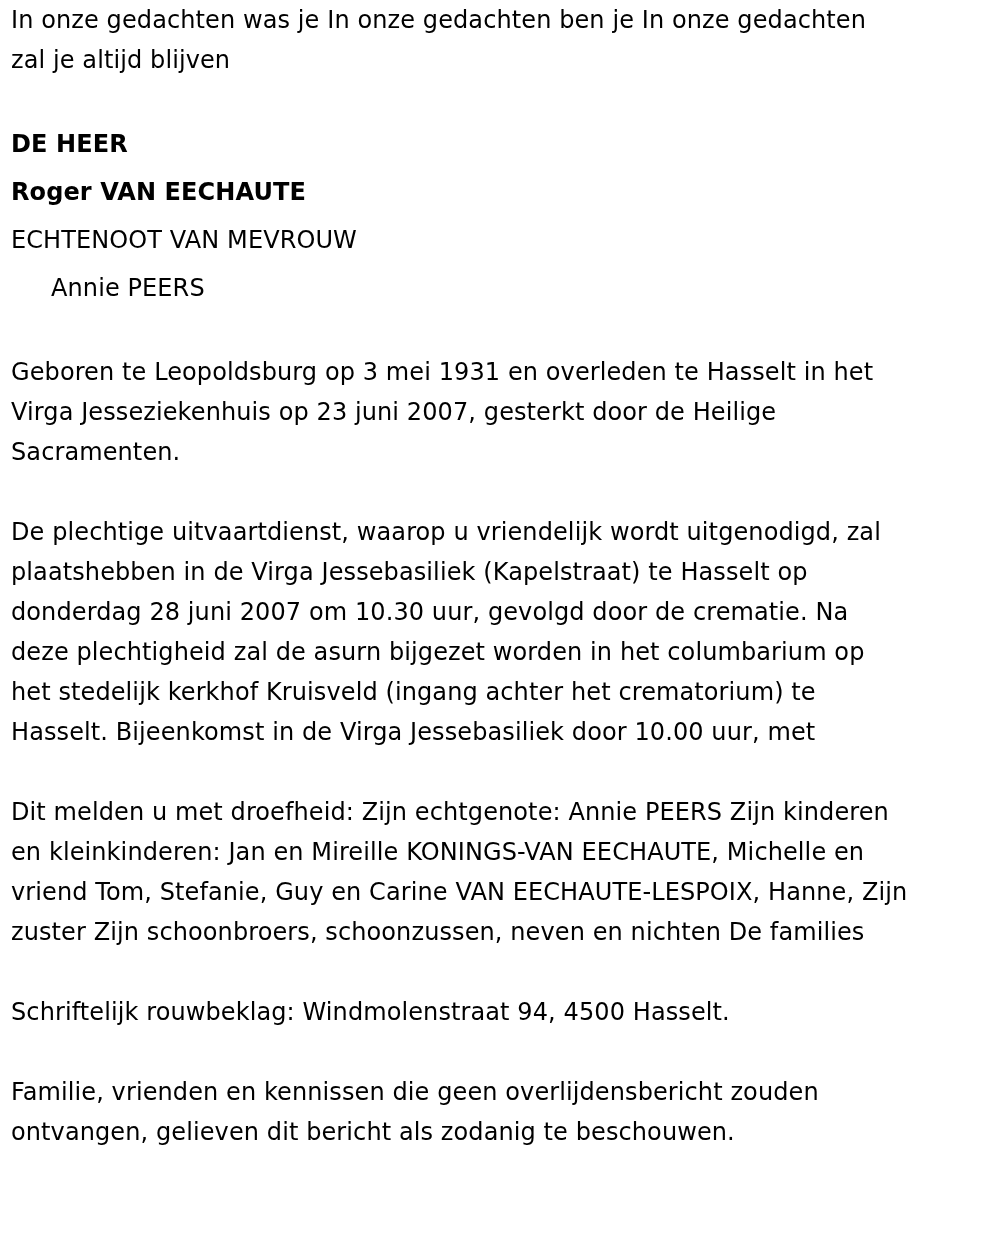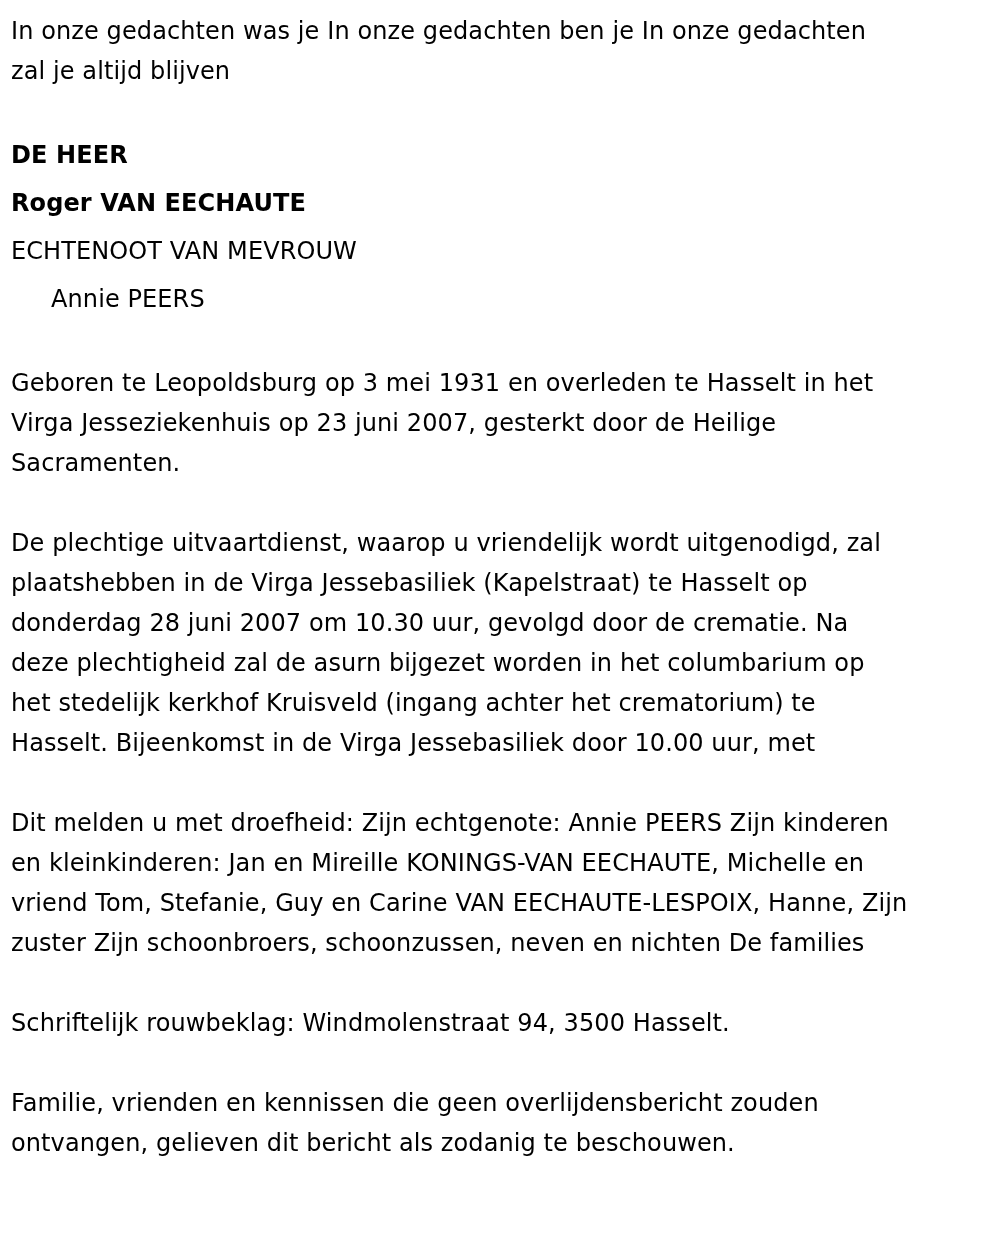--- a/index.html
+++ b/index.html
@@ -9,21 +9,21 @@
     }
     body {
       width: 1000px;
       height: 1246px;
       overflow: hidden;
       color: #000000;
       font-family: "DejaVu Sans", "Liberation Sans", sans-serif;
     }
     .page {
       position: relative;
-      padding: 11px 0 0 11px;
+      padding: 0 0 0 11px;
       width: 980px;
     }
     .line {
       font-size: 24px;
       line-height: 40px;
       white-space: nowrap;
       letter-spacing: 0.1px;
     }
     .bold {
       font-weight: bold;
@@ -75,21 +75,21 @@
   <div>
     <div class="line">Dit melden u met droefheid: Zijn echtgenote: Annie PEERS Zijn kinderen</div>
     <div class="line">en kleinkinderen: Jan en Mireille KONINGS-VAN EECHAUTE, Michelle en</div>
     <div class="line">vriend Tom, Stefanie, Guy en Carine VAN EECHAUTE-LESPOIX, Hanne, Zijn</div>
     <div class="line">zuster Zijn schoonbroers, schoonzussen, neven en nichten De families</div>
   </div>
 
   <div class="gap"></div>
 
   <div>
-    <div class="line">Schriftelijk rouwbeklag: Windmolenstraat 94, 3500 Hasselt.</div>
+    <div class="line">Schriftelijk rouwbeklag: Windmolenstraat 94, 4500 Hasselt.</div>
   </div>
 
   <div class="gap"></div>
 
   <div>
     <div class="line">Familie, vrienden en kennissen die geen overlijdensbericht zouden</div>
     <div class="line">ontvangen, gelieven dit bericht als zodanig te beschouwen.</div>
   </div>
 
 </div>

